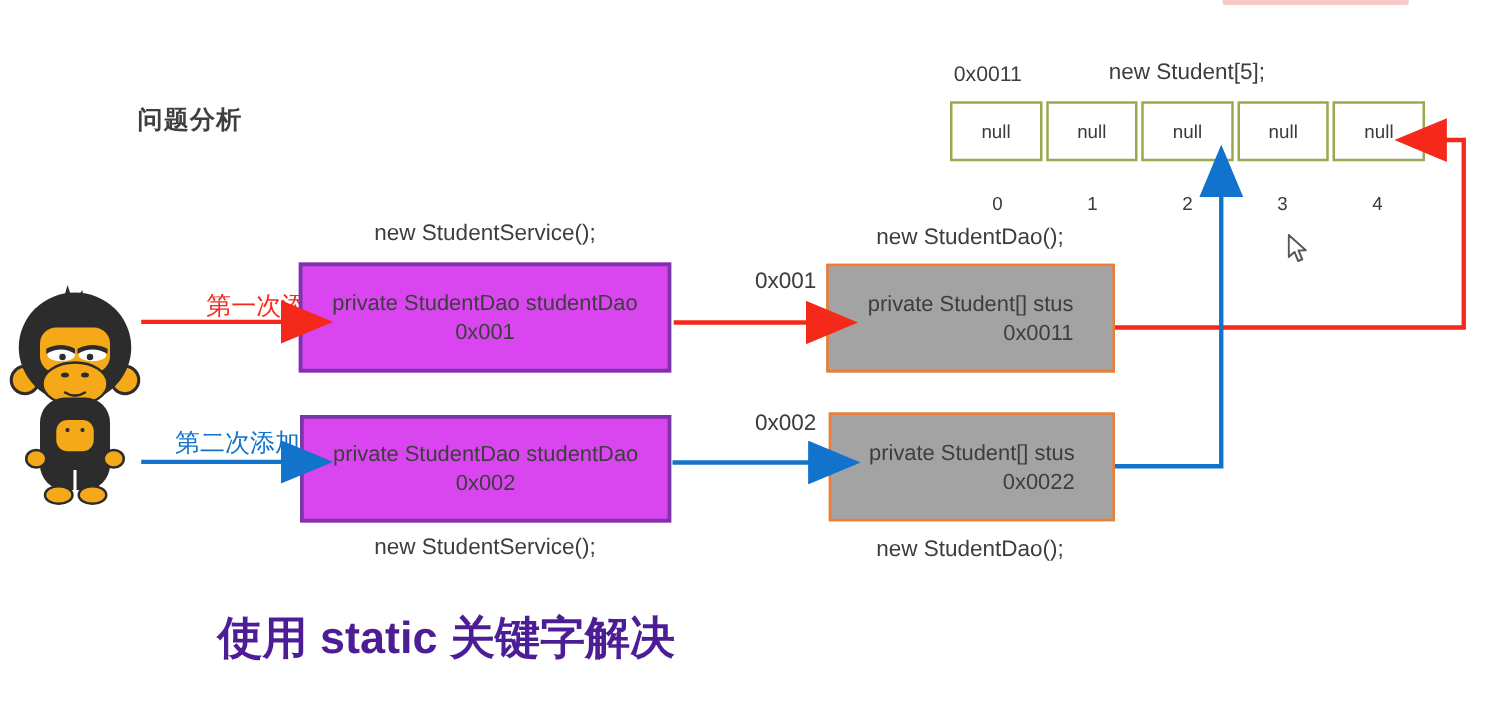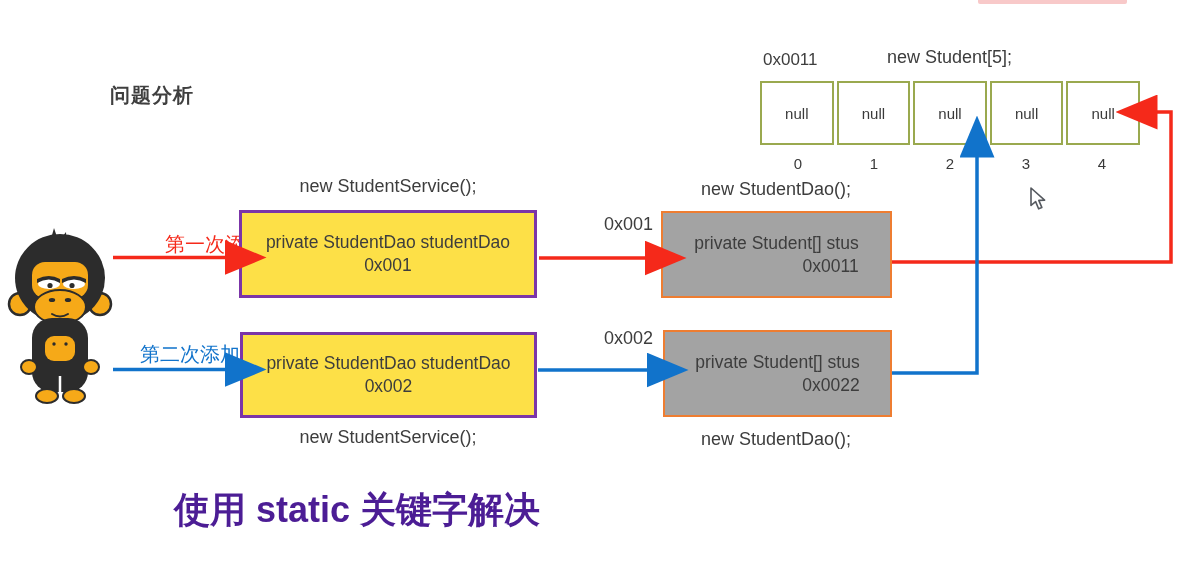--- a/index.html
+++ b/index.html
@@ -22,32 +22,32 @@
   .ref-lbl { position:absolute; font-size:18px; color:#3d3d3d; white-space:nowrap; }
   .add-lbl { position:absolute; font-size:20px; white-space:nowrap; font-weight:500; }
   .add-red { color:#f5291a;margin-left:38px; }
   .add-blue { color:#1173cb; }
 
   .box {
     position:absolute; box-sizing:border-box;
     display:flex; align-items:center; justify-content:center;
     font-size:17.5px; line-height:23px; color:#3d3d3d;
   }
-  .box.purple { background:#fde047; border:3px solid #7b35a8; }
+  .box.purple { background:#d946ef; border:3px solid #7b35a8; }
   .box.orange { background:#a3a3a3; border:2.5px solid #ee7d31; }
   .box .inner { width:-moz-fit-content; width:fit-content; text-align:center; }
   .box .l2.right { text-align:right; }
   .box .l2.center { text-align:center; }
 
   .array-row {
     position:absolute; left:760px; top:81px; width:380px; height:60px;
     display:flex; gap:3px;
   }
   .cell {
-    flex:1; box-sizing:border-box; height:64px; background:#ffffff;
+    flex:1; box-sizing:border-box; height:48px; background:#ffffff;
     border:2.5px solid #9aa94f;
     display:flex; align-items:center; justify-content:center;
     font-size:15px; color:#3a3a3a;
   }
   .index-row {
     position:absolute; left:760px; top:155px; width:380px;
     display:flex;
   }
   .index-row .idx { flex:1; text-align:center; font-size:15px; color:#3a3a3a; }
 

